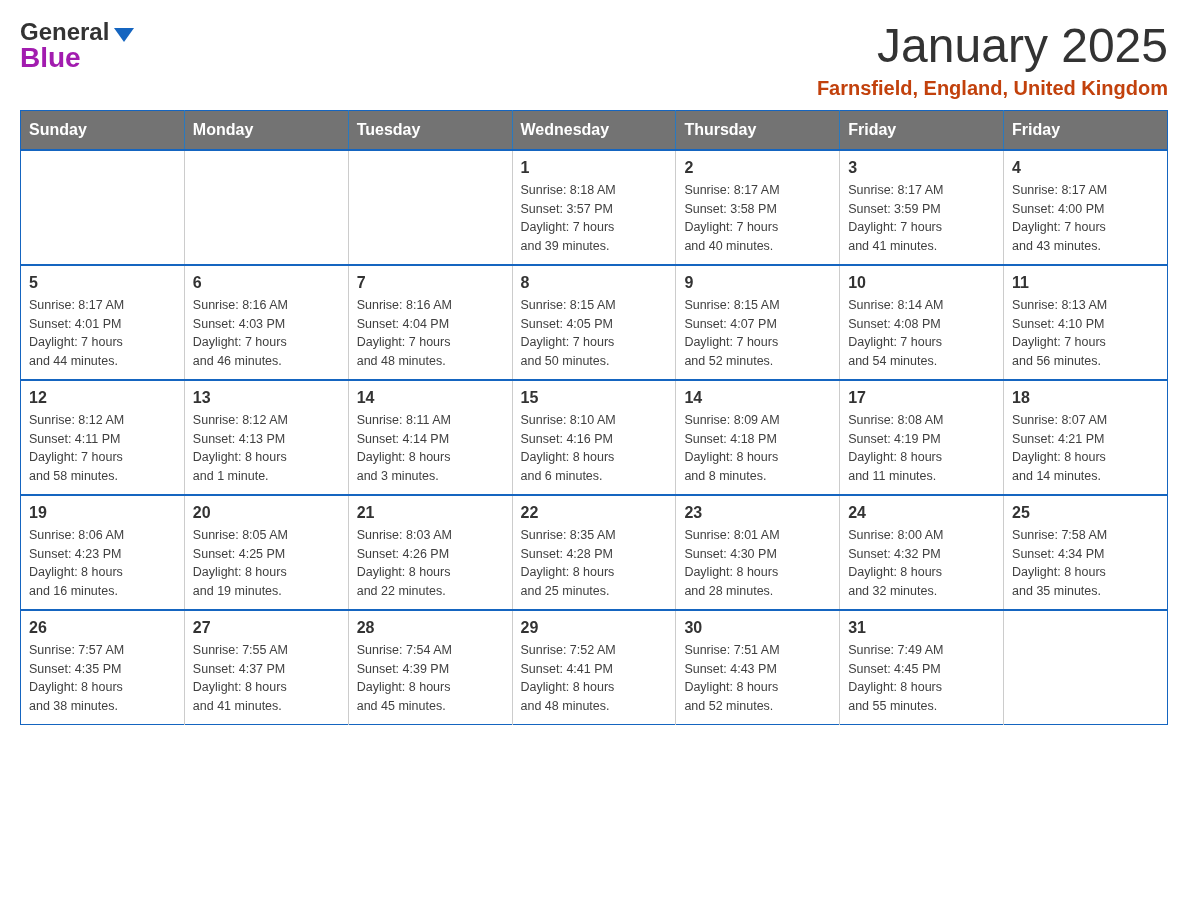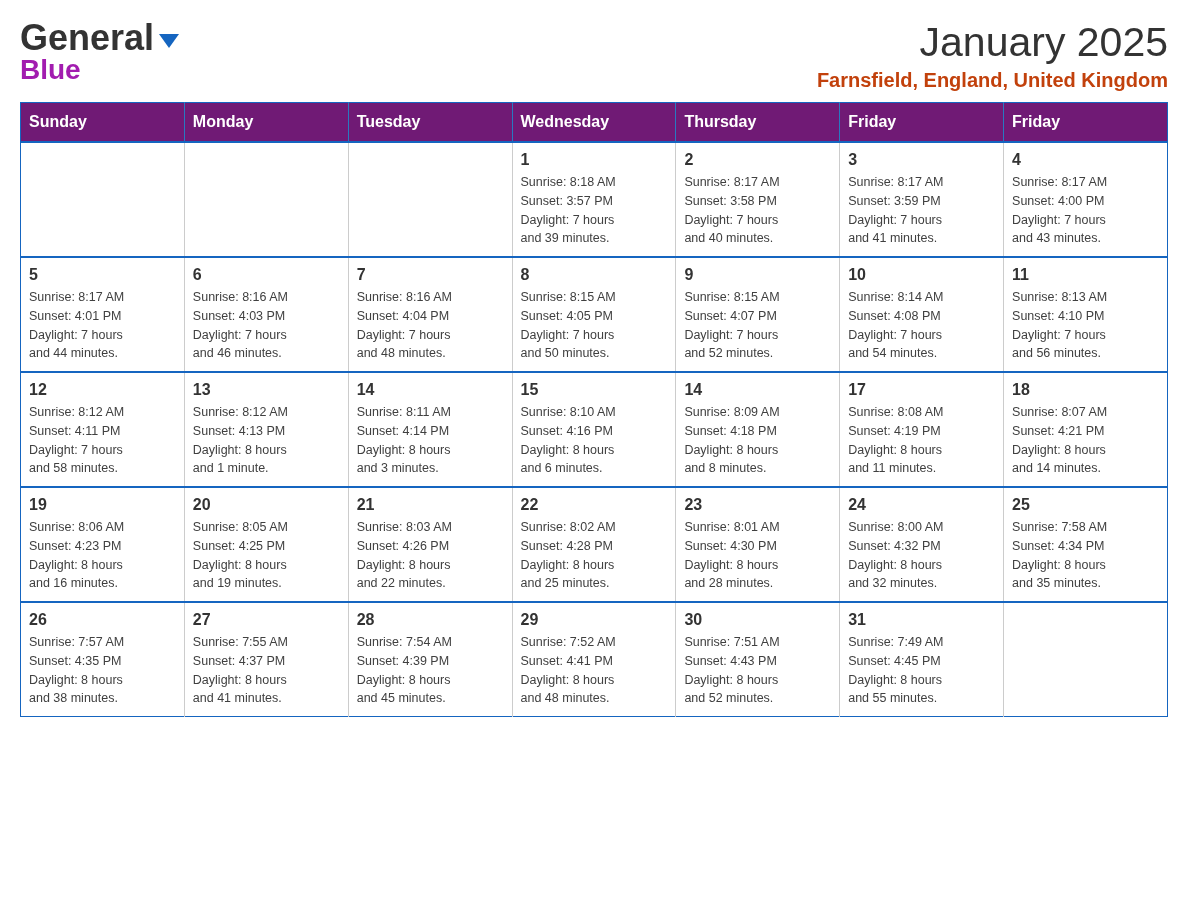--- a/index.html
+++ b/index.html
@@ -15,57 +15,57 @@
       justify-content: space-between;
       align-items: flex-start;
       margin-bottom: 10px;
     }
     .logo {
       display: flex;
       flex-direction: column;
       align-items: flex-start;
     }
     .logo-general {
-      font-size: 36px;
+      font-size: 24px;
       font-weight: bold;
       color: #333;
       line-height: 1;
     }
     .logo-blue {
       font-size: 28px;
       font-weight: bold;
       color: #a21caf;
       line-height: 1;
     }
     .logo-line {
       display: flex;
       align-items: center;
     }
     .title-section {
       text-align: right;
     }
     .month-title {
-      font-size: 41px;
+      font-size: 48px;
       font-weight: normal;
       color: #333;
       line-height: 1.1;
     }
     .location {
       font-size: 20px;
       color: #c2410c;
       margin-top: 4px;
       font-weight: bold;
     }
     .calendar {
       width: 100%;
       border-collapse: collapse;
       border: 1px solid #1565c0;
     }
     .calendar thead tr {
-      background-color: #701a75;
+      background-color: #737373;
     }
     .calendar thead th {
       color: #fff;
       font-size: 16px;
       font-weight: bold;
       padding: 10px 8px;
       text-align: left;
       border-right: 1px solid #2979c0;
     }
     .calendar thead th:last-child {
@@ -283,21 +283,21 @@
         </td>
         <td>
           <span class="day-number">21</span>
           <div class="day-info" style="white-space: pre-line;">Sunrise: 8:03 AM
 Sunset: 4:26 PM
 Daylight: 8 hours
 and 22 minutes.</div>
         </td>
         <td>
           <span class="day-number">22</span>
-          <div class="day-info" style="white-space: pre-line;">Sunrise: 8:02 AM
+          <div class="day-info" style="white-space: pre-line;">Sunrise: 8:35 AM
 Sunset: 4:28 PM
 Daylight: 8 hours
 and 25 minutes.</div>
         </td>
         <td>
           <span class="day-number">23</span>
           <div class="day-info" style="white-space: pre-line;">Sunrise: 8:01 AM
 Sunset: 4:30 PM
 Daylight: 8 hours
 and 28 minutes.</div>

